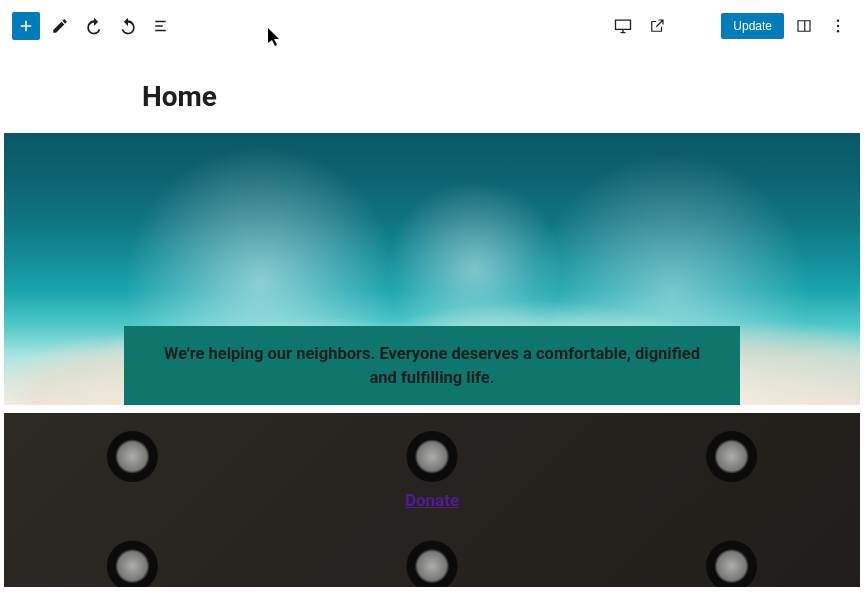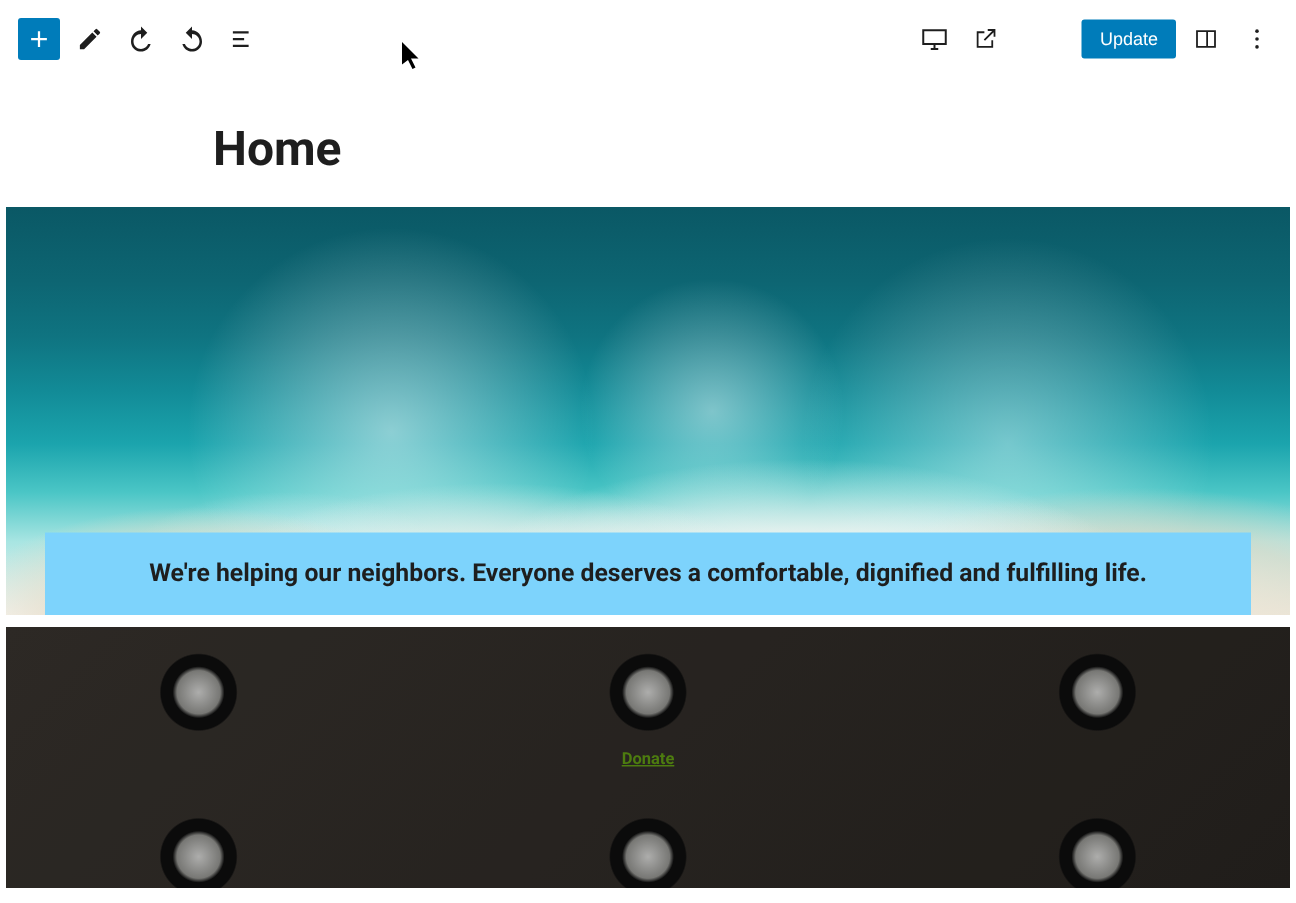--- a/index.html
+++ b/index.html
@@ -49,21 +49,21 @@
     padding: 6px 12px;
     font-size: 12px;
     border-radius: 2px;
     cursor: pointer;
     margin-left: 44px;
   }
   .content {
     padding: 0 0 0 0;
   }
   .page-title {
-    font-size: 32px;
+    font-size: 28px;
     font-weight: 700;
     color: #1e1e1e;
     margin: 28px 0 20px 142px;
   }
   .hero {
     position: relative;
     width: 100%;
     height: 272px;
     overflow: hidden;
     margin: 0 4px;
@@ -83,23 +83,23 @@
       radial-gradient(circle at 30% 55%, rgba(255,255,255,0.5) 0%, transparent 22%),
       radial-gradient(circle at 55% 50%, rgba(255,255,255,0.45) 0%, transparent 18%),
       radial-gradient(circle at 78% 58%, rgba(255,255,255,0.4) 0%, transparent 20%),
       linear-gradient(180deg, #0a5865 0%, #0d6572 18%, #0f7481 32%, #128b97 45%, #1ba4ad 58%, #4bc6c6 70%, #a8e5e2 82%, #f7f6f2 100%);
   }
   .hero-text {
     position: absolute;
     bottom: 0;
     left: 50%;
     transform: translateX(-50%);
-    background: #7dd3fc;
+    background: #0f766e;
     padding: 16px 28px 14px;
-    width: 804px;
+    width: 616px;
     text-align: center;
     font-size: 16.5px;
     font-weight: 700;
     color: #1e1e1e;
     line-height: 1.5;
   }
   .cards {
     display: flex;
     gap: 8px;
     margin: 8px 4px 0;
@@ -155,22 +155,22 @@
       linear-gradient(180deg, #cfcac1 0%, #b9b3a8 28%, #a6a095 48%, #8e887d 100%);
     filter: grayscale(15%);
   }
   .card-logs-bg::after {
     content:"";
     position:absolute; inset:0;
     background: rgba(40,38,34,0.45);
   }
   .card-label {
     position: relative;
-    color: #4d7c0f;
-    font-size: 11px;
+    color: #4c1d95;
+    font-size: 17px;
     font-weight: 700;
     text-decoration: underline;
     z-index: 2;
   }
   .cursor {
     position: absolute;
     left: 268px;
     top: 28px;
     pointer-events: none;
     z-index: 100;

